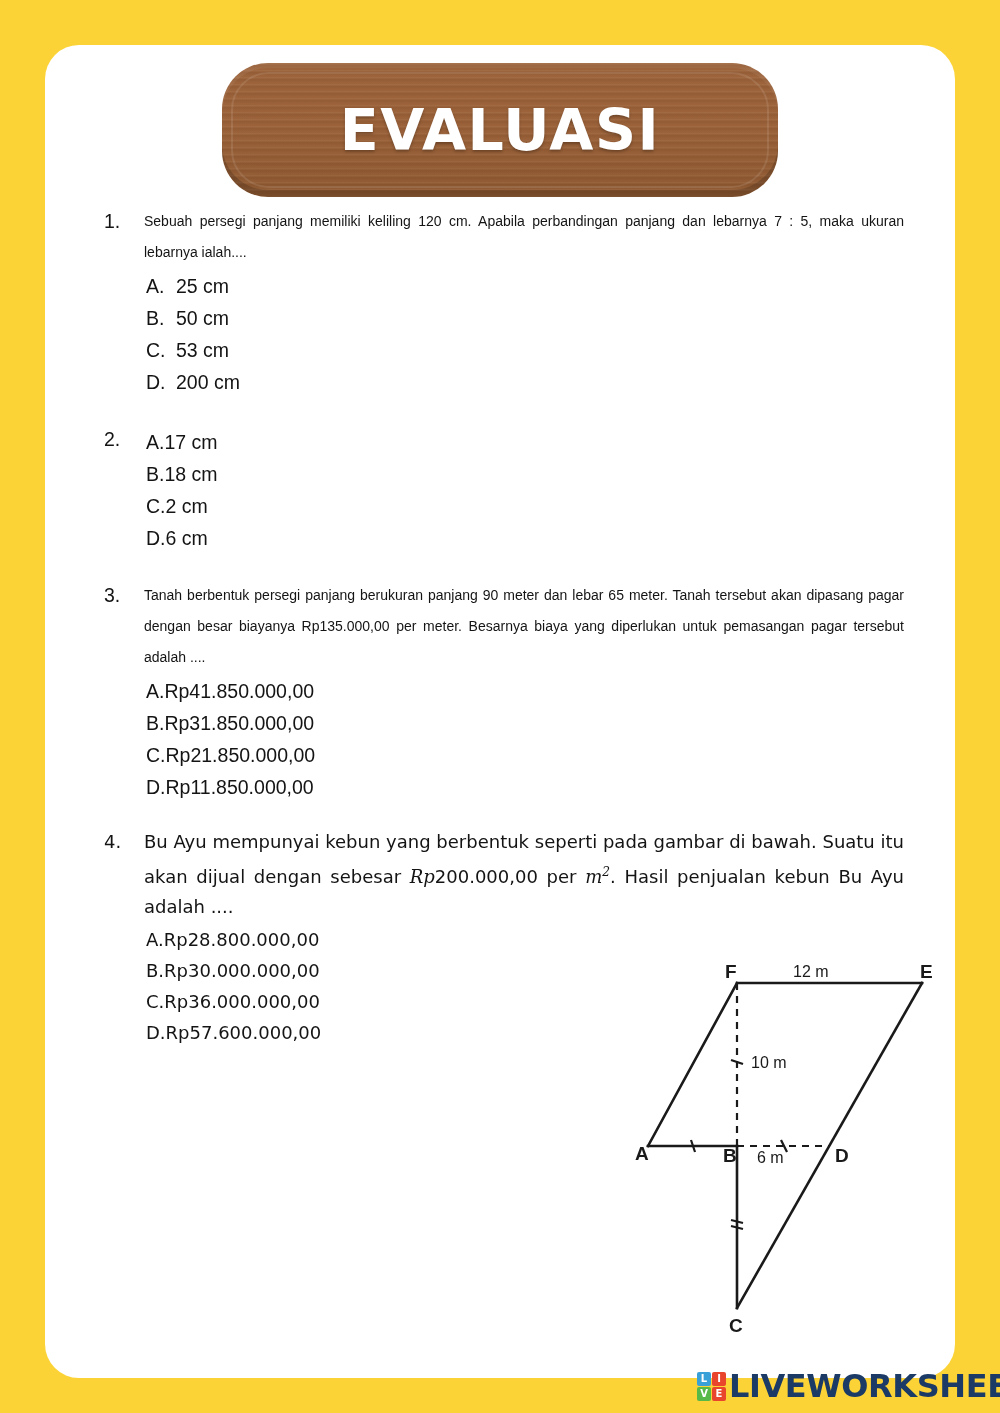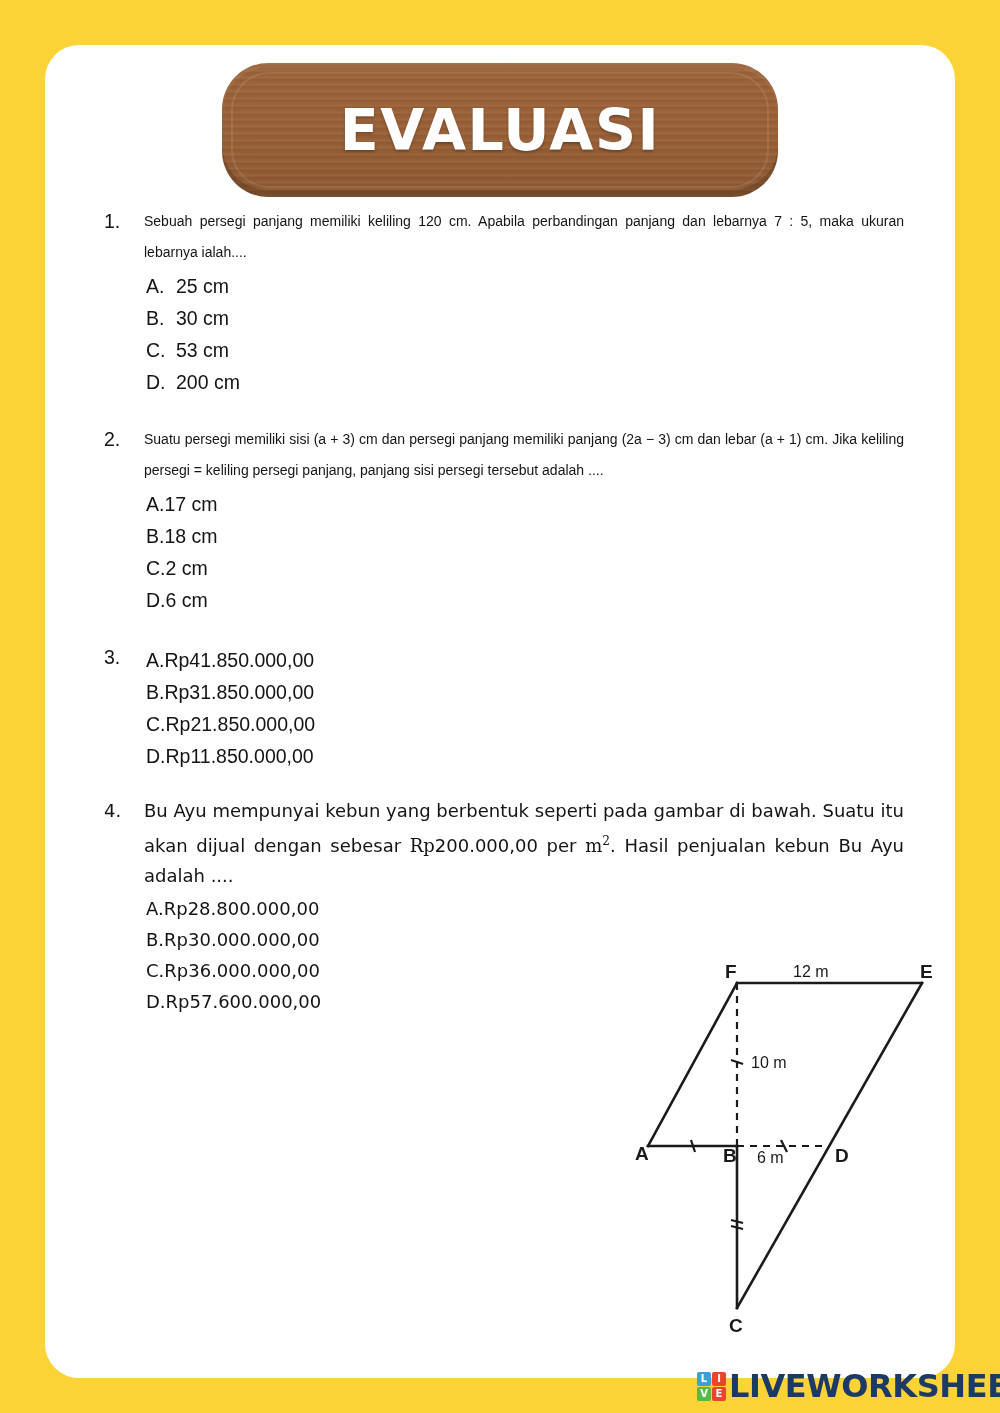--- a/index.html
+++ b/index.html
@@ -130,20 +130,21 @@
   #q4 .q-num,
   #q4 .option {
     font-family: "DejaVu Sans", sans-serif;
     font-size: 18px;
     line-height: 30px;
   }
   #q4 .option { line-height: 31px; }
   #q4 .q-body { width: 460px; }
   .mathit {
     font-family: "DejaVu Serif", serif;
+    font-style: italic;
   }
   .mathit sup { font-size: 0.68em; }
 
   
   #figure {
     position: absolute;
     left: 615px;
     top: 960px;
     width: 330px;
     height: 380px;
@@ -207,40 +208,39 @@
       <div class="q-num">1.</div>
       <div class="q-body">
         <div class="q-text">Sebuah persegi panjang memiliki keliling 120 cm. Apabila perbandingan panjang dan lebarnya 7 : 5, maka ukuran lebarnya ialah....</div>
         <div class="options">
           <div class="option spaced">
             <span class="opt-letter">A.</span>
             <span>25 cm</span>
           </div>
           <div class="option spaced">
             <span class="opt-letter">B.</span>
-            <span>30 cm</span>
+            <span>50 cm</span>
           </div>
           <div class="option spaced">
             <span class="opt-letter">C.</span>
             <span>53 cm</span>
           </div>
           <div class="option spaced">
             <span class="opt-letter">D.</span>
             <span>200 cm</span>
           </div>
         </div>
       </div>
     </div>
   </div>
 
   <div class="question" id="q2" style="margin-bottom:26px;">
     <div class="q-row">
       <div class="q-num">2.</div>
       <div class="q-body">
-        <div class="q-text">Suatu persegi memiliki sisi (a + 3) cm dan persegi panjang memiliki panjang (2a − 3) cm dan lebar (a + 1) cm. Jika keliling persegi = keliling persegi panjang, panjang sisi persegi tersebut adalah ....</div>
         <div class="options">
           <div class="option tight">
             <span class="opt-letter">A.</span>
             <span>17 cm</span>
           </div>
           <div class="option tight">
             <span class="opt-letter">B.</span>
             <span>18 cm</span>
           </div>
           <div class="option tight">
@@ -253,20 +253,21 @@
           </div>
         </div>
       </div>
     </div>
   </div>
 
   <div class="question" id="q3" style="margin-bottom:24px;">
     <div class="q-row">
       <div class="q-num">3.</div>
       <div class="q-body">
+        <div class="q-text">Tanah berbentuk persegi panjang berukuran panjang 90 meter dan lebar 65 meter. Tanah tersebut akan dipasang pagar dengan besar biayanya Rp135.000,00 per meter. Besarnya biaya yang diperlukan untuk pemasangan pagar tersebut adalah ....</div>
         <div class="options">
           <div class="option tight">
             <span class="opt-letter">A.</span>
             <span>Rp41.850.000,00</span>
           </div>
           <div class="option tight">
             <span class="opt-letter">B.</span>
             <span>Rp31.850.000,00</span>
           </div>
           <div class="option tight">

